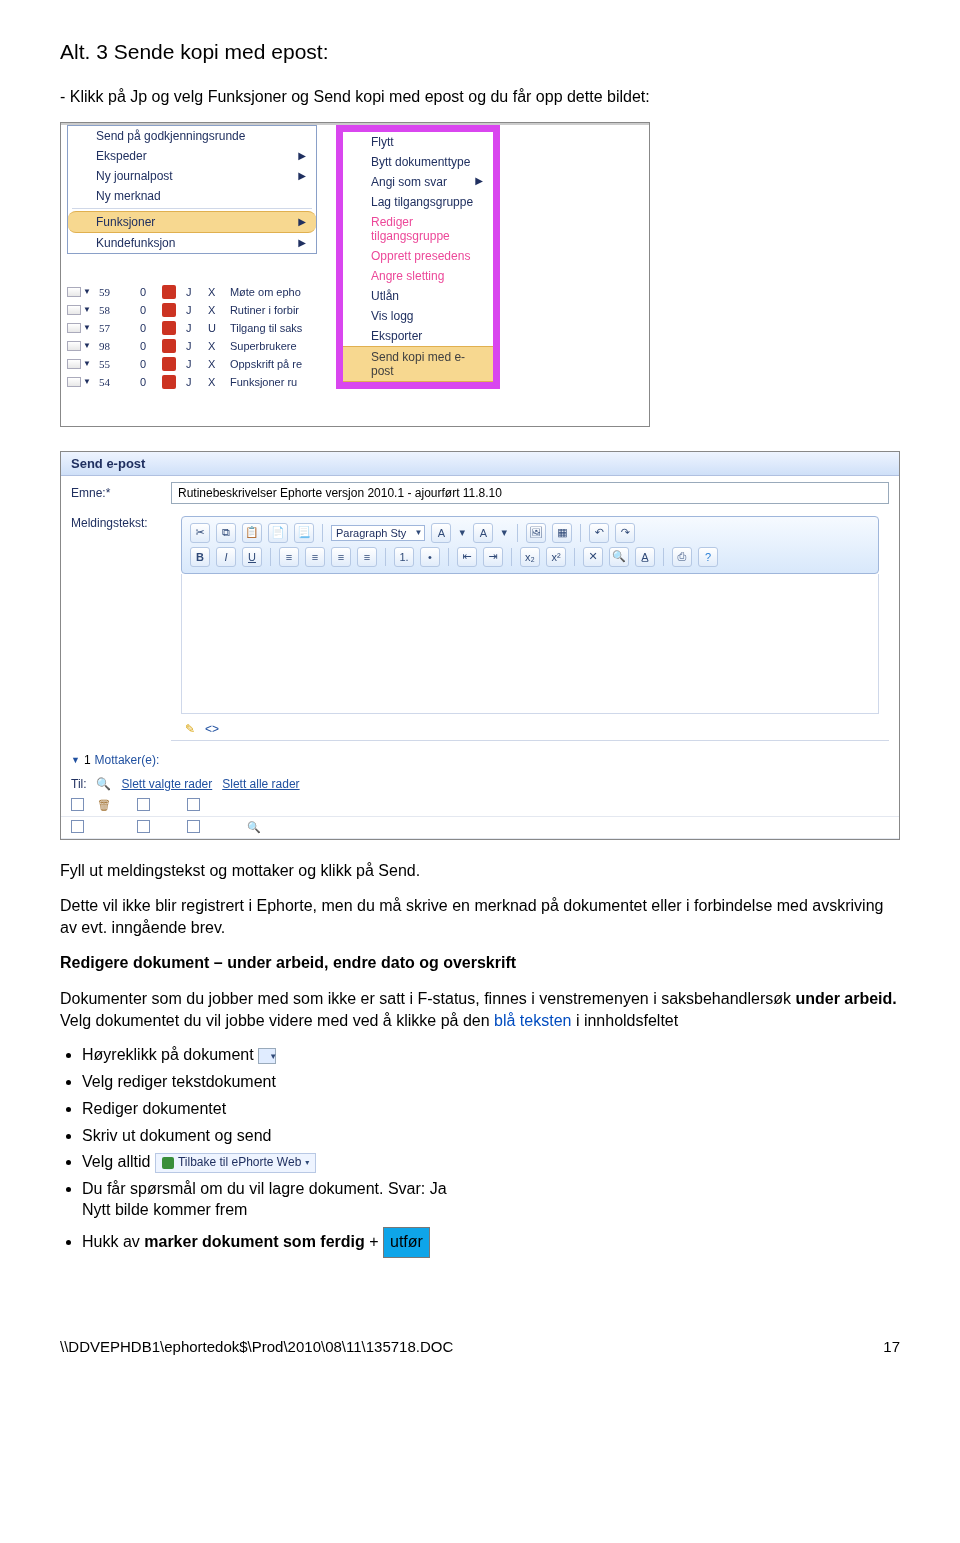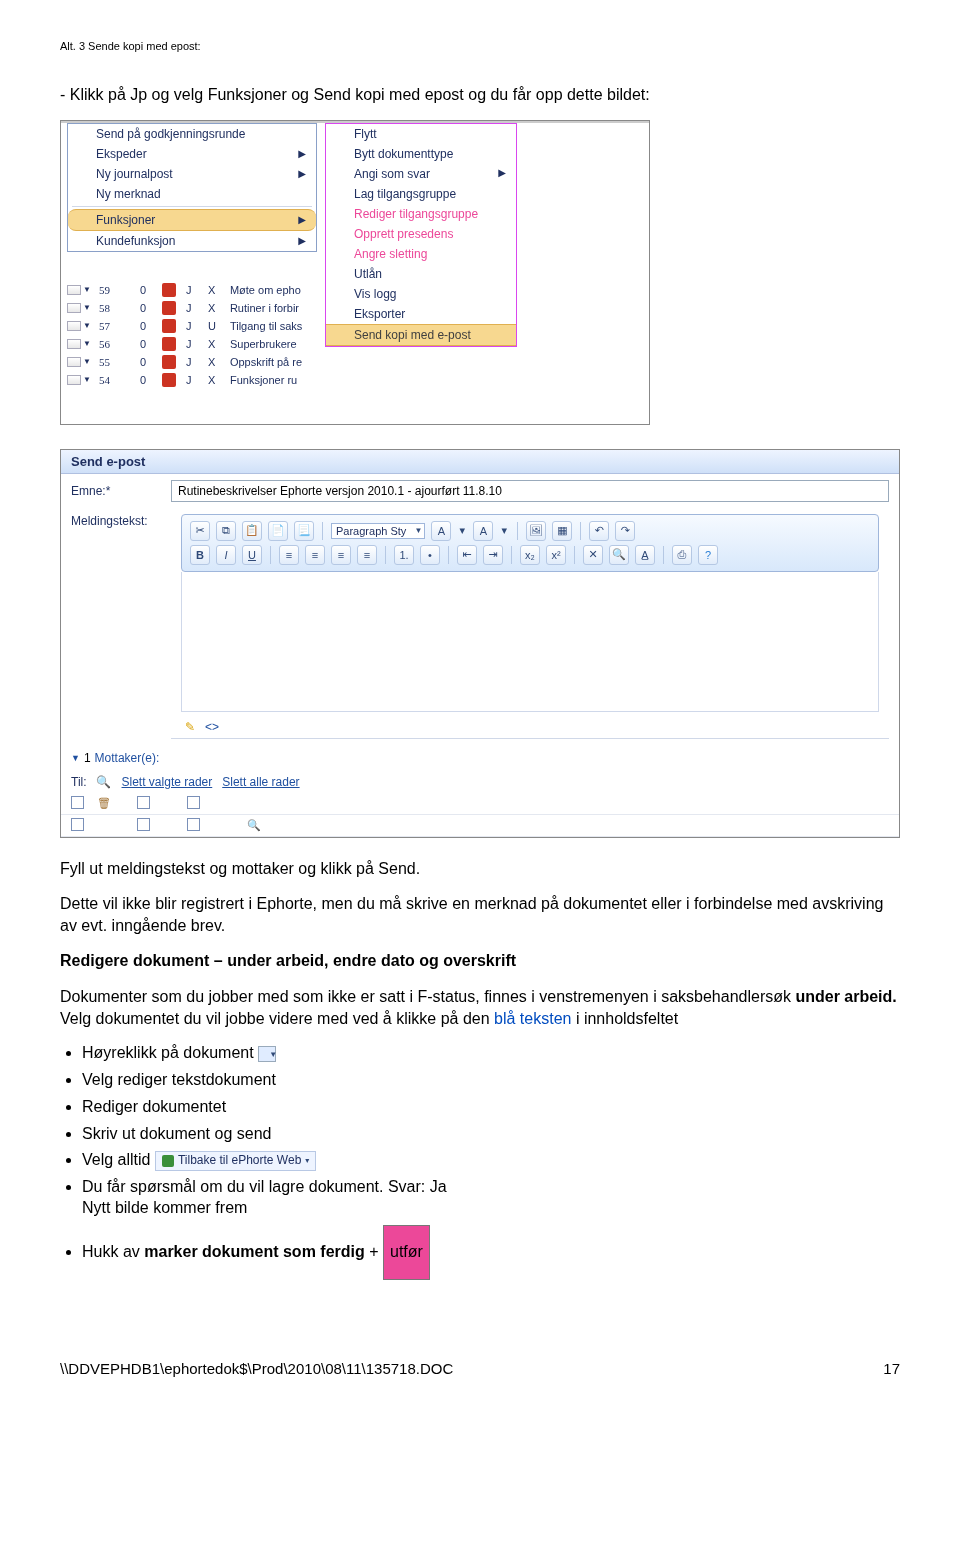--- a/index.html
+++ b/index.html
@@ -5,21 +5,21 @@
   * { box-sizing: border-box; }
   body {
     font-family: Arial, Helvetica, sans-serif;
     font-size: 16px;
     color: #000;
     margin: 0;
     padding: 40px 60px;
     background: #fff;
     width: 960px;
   }
-  .heading { font-size: 11px; margin-bottom: 32px; }
+  .heading { font-size: 21px; margin-bottom: 22px; }
   .para { font-size: 16px; margin: 14px 0; line-height: 1.35; }
 
   
   .shot1 {
     border: 1px solid #888;
     width: 590px;
     height: 305px;
     background: #fff;
     position: relative;
     overflow: hidden;
@@ -48,24 +48,24 @@
     background: #f7d890;
     border-top: 1px solid #e0b050;
     border-bottom: 1px solid #e0b050;
     border-radius: 8px;
   }
   .menu1 .arrow { font-size: 10px; color: #203060; }
   .menu1 .sep { border-top:1px solid #d0d8e8; margin:2px 4px; }
 
   .menu2 {
     position: absolute;
-    left: 264px; top: 2px;
-    width: 192px;
+    left: 275px; top: 2px;
+    width: 164px;
     background: #fff;
-    border: 1px solid #d946ef;
+    border: 7px solid #d946ef;
   }
   .menu2 .mi {
     padding: 3px 10px 3px 28px;
     color: #ec4899;
     position: relative;
   }
   .menu2 .mi.bl { color: #203060; }
   .menu2 .mi.sel2 {
     background: #f7d890;
     border-top: 1px solid #e0b050;
@@ -209,21 +209,21 @@
     display:inline-flex; align-items:center; gap:4px;
     background:#eef4ff; border:1px solid #b8c8e4;
     padding:1px 6px; font-size:12px; color:#203060;
     vertical-align:middle;
   }
   .tilbake-chip .sq { width:12px;height:12px;background:#3a8f3a;display:inline-block;border-radius:2px; }
   .tilbake-chip .dd2 { font-size:8px; color:#304a78; }
 
   .utfor {
     display:inline-block; border:1px solid #777;
-    background:#ec4899; padding:16px 6px;
+    background:#0ea5e9; padding:4px 6px;
   }
 
   .footer {
     display:flex; justify-content:space-between;
     margin-top:80px;
     font-size:15px;
   }
 </style>
 </head>
 <body>
@@ -262,21 +262,21 @@
       <span class="num">57</span>
       <span class="zero">0</span>
       <span class="pdf"></span>
       <span class="j">J</span>
       <span class="s">U</span>
       <span class="t">Tilgang til saks</span>
     </div>
     <div class="grow">
       <span class="env"></span>
       <span class="tri">▼</span>
-      <span class="num">56</span>
+      <span class="num">98</span>
       <span class="zero">0</span>
       <span class="pdf"></span>
       <span class="j">J</span>
       <span class="s">X</span>
       <span class="t">Superbrukere</span>
     </div>
     <div class="grow">
       <span class="env"></span>
       <span class="tri">▼</span>
       <span class="num">55</span>

